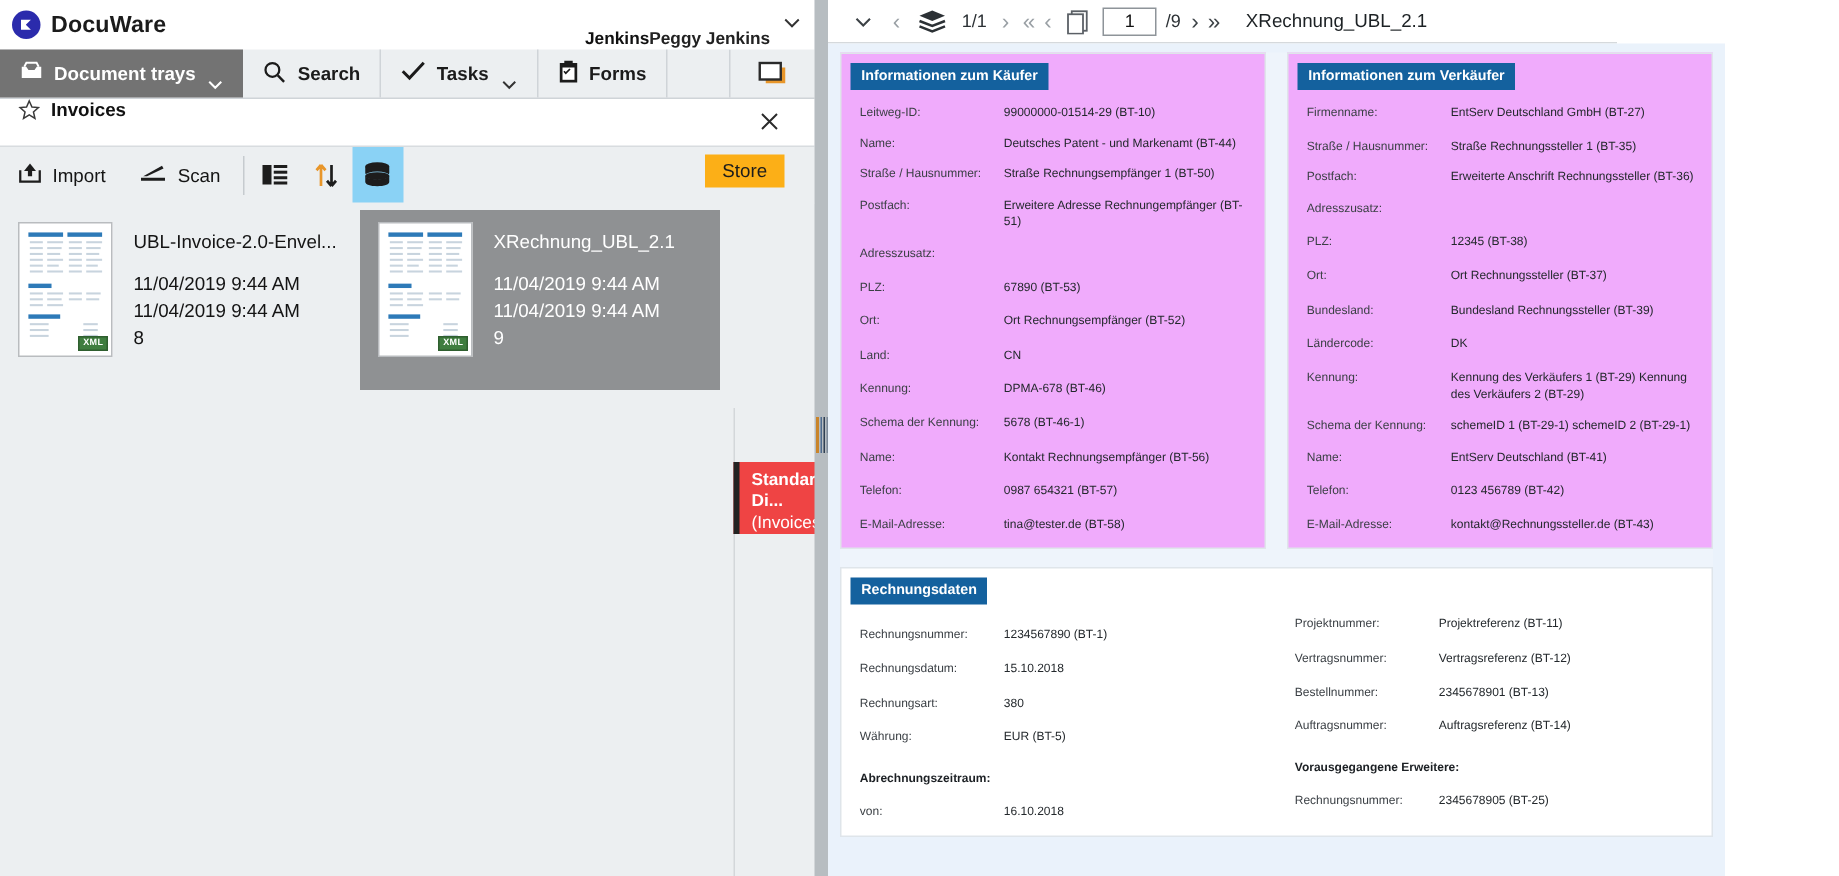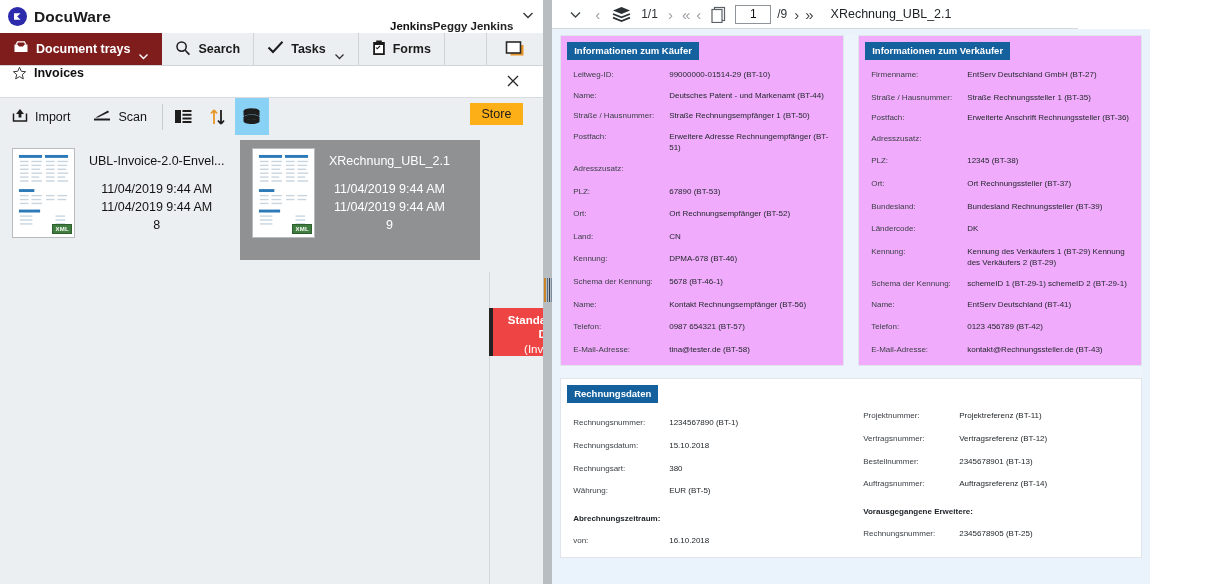--- a/index.html
+++ b/index.html
@@ -41,21 +41,21 @@
   }
 
   
   .navbar { height: 33px; display: flex; background: #eceff1; border-bottom: 1px solid #cfd4d8; }
   .nav-item {
     display: flex; align-items: center; gap: 7px;
     padding: 0 13px; font-size: 12.5px; font-weight: bold;
     color: #1b1b1b; border-right: 1px solid #cfd4d8; position: relative;
     cursor: default;
   }
-  .nav-item.active { background: #7f1d1d; color: #ffffff; border-right: none; text-align: center; }
+  .nav-item.active { background: #737373; color: #ffffff; border-right: none; text-align: center; }
   .nav-item .caret { width: 11px; height: 11px; align-self: flex-end; margin-bottom: 3px; margin-left: 1px; }
   .nav-spacer { flex: 1; border-right: 1px solid #cfd4d8; }
   .nav-right { width: 56px; display: flex; align-items: center; justify-content: center; }
 
   
   .tabstrip {
     height: 32px; background: #ffffff; display: flex; align-items: flex-start;
     padding: 0 12px; border-bottom: 1px solid #d8dcdf; position: relative;
   }
   .tab-star { width: 15px; height: 15px; margin-right: 7px; color: #444; }
@@ -77,21 +77,21 @@
   }
   .dt-icon-btn.sel { background: #8ad2f5; }
   .store-btn {
     position: absolute; right: 20px; top: 5px;
     background: #fcaf17; color: #1c1c1c; font-size: 12.5px;
     padding: 4px 12px; border: none;
     font-family: "Liberation Sans", sans-serif;
   }
 
   
-  .traywrap { position: absolute; top: 136px; left: 0; width: 618px; height: 448px; background: #eceff1; text-align: center; }
+  .traywrap { position: absolute; top: 136px; left: 0; width: 618px; height: 448px; background: #eceff1; }
   .tray-row { position: absolute; top: 4px; left: 0; display: flex; height: 120px; }
   .doc-card {
     display: flex; align-items: flex-start; padding: 8px 12px 8px 12px;
     width: 240px; height: 120px;
   }
   .doc-card.selected { background: #8f9193; }
   .thumb {
     width: 63px; height: 90px; background: #ffffff;
     border: 1px solid #b9bcbf; position: relative; flex: none;
     padding: 4px; overflow: hidden;

